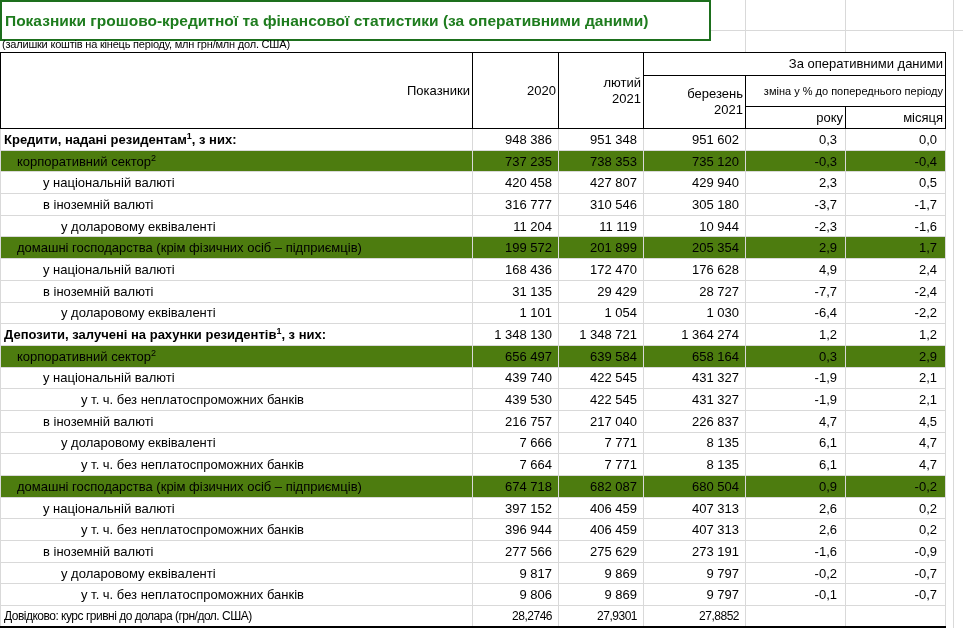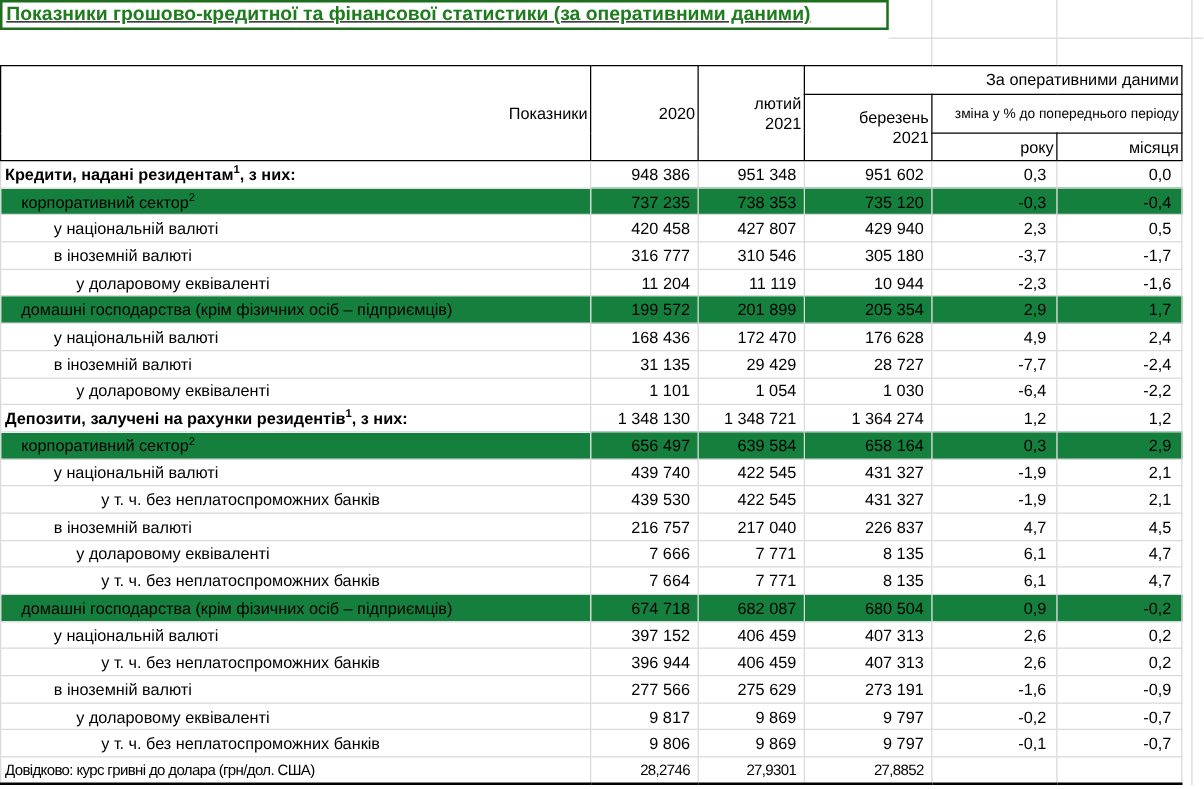--- a/index.html
+++ b/index.html
@@ -9,24 +9,23 @@
     font-family:"Liberation Sans", sans-serif; color:#000; overflow:hidden;
   }
   
   .gl { position:absolute; background:#d9d9d9; }
   .gl-v1 { left:745px; top:0; width:1px; height:52px; }
   .gl-v2 { left:845px; top:0; width:1px; height:52px; }
   .gl-v3 { left:953px; top:0; width:1px; height:628px; }
   .gl-h1 { left:711px; top:30px; width:252px; height:1px; }
 
   .title-box {
-    position:absolute; left:0; top:0; width:711px; height:24px;
+    position:absolute; left:0; top:0; width:711px; height:41px;
     border:2px solid #1d6f1d; display:flex; align-items:center; padding-left:3px;
     background:#fff;
-    text-decoration:underline;
   }
   .title-box .t { color:#1e7c1e; font-weight:bold; font-size:15.5px; white-space:nowrap; }
   .subtitle {
     position:absolute; left:2px; top:38px; font-size:11px; letter-spacing:-0.2px; white-space:nowrap;
   }
 
   table.stats {
     position:absolute; left:0; top:52px; width:945px;
     border-collapse:collapse; table-layout:fixed;
     border:1.5px solid #000; font-size:13px;
@@ -37,21 +36,21 @@
   }
   thead tr.hr1 { height:23px; }
   thead tr.hr2 { height:31px; }
   thead tr.hr3 { height:22px; }
   th.th-change { font-size:11px; line-height:1.15; }
 
   tbody tr { height:21.7px; }
   tbody td { border:1px solid #d9d9d9; padding:0; vertical-align:middle; }
   tbody tr:first-child td { border-top:1.5px solid #000; }
   tbody tr.section-start td { border-top:1.5px solid #000; }
-  tbody tr.gray td { background:#15803d; }
+  tbody tr.gray td { background:#4d7c0f; }
   tbody tr.bold td.label-cell { font-weight:bold; }
   td.label-cell { text-align:left; white-space:nowrap; overflow:hidden; }
   td.num { text-align:right; padding-right:6px; white-space:nowrap; }
   td.pct { text-align:right; padding-right:8px; white-space:nowrap; }
   td sup { font-size:9px; line-height:0; }
   .ind0 { padding-left:3px; }
   .ind1 { padding-left:16px; }
   .ind2 { padding-left:42px; }
   .ind3 { padding-left:60px; }
   .ind4 { padding-left:80px; }
@@ -67,20 +66,21 @@
 <div class="screen">
 
   <div class="gl gl-v1"></div>
   <div class="gl gl-v2"></div>
   <div class="gl gl-v3"></div>
   <div class="gl gl-h1"></div>
 
   <div class="title-box">
     <span class="t">Показники грошово-кредитної та фінансової статистики (за оперативними даними)</span>
   </div>
+  <div class="subtitle">(залишки коштів на кінець періоду, млн грн/млн дол. США)</div>
 
   <table class="stats">
     <colgroup>
       <col style="width:472px">
         <col style="width:86px">
         <col style="width:85px">
       <col style="width:102px">
         <col style="width:100px">
         <col style="width:100px">
     </colgroup>

